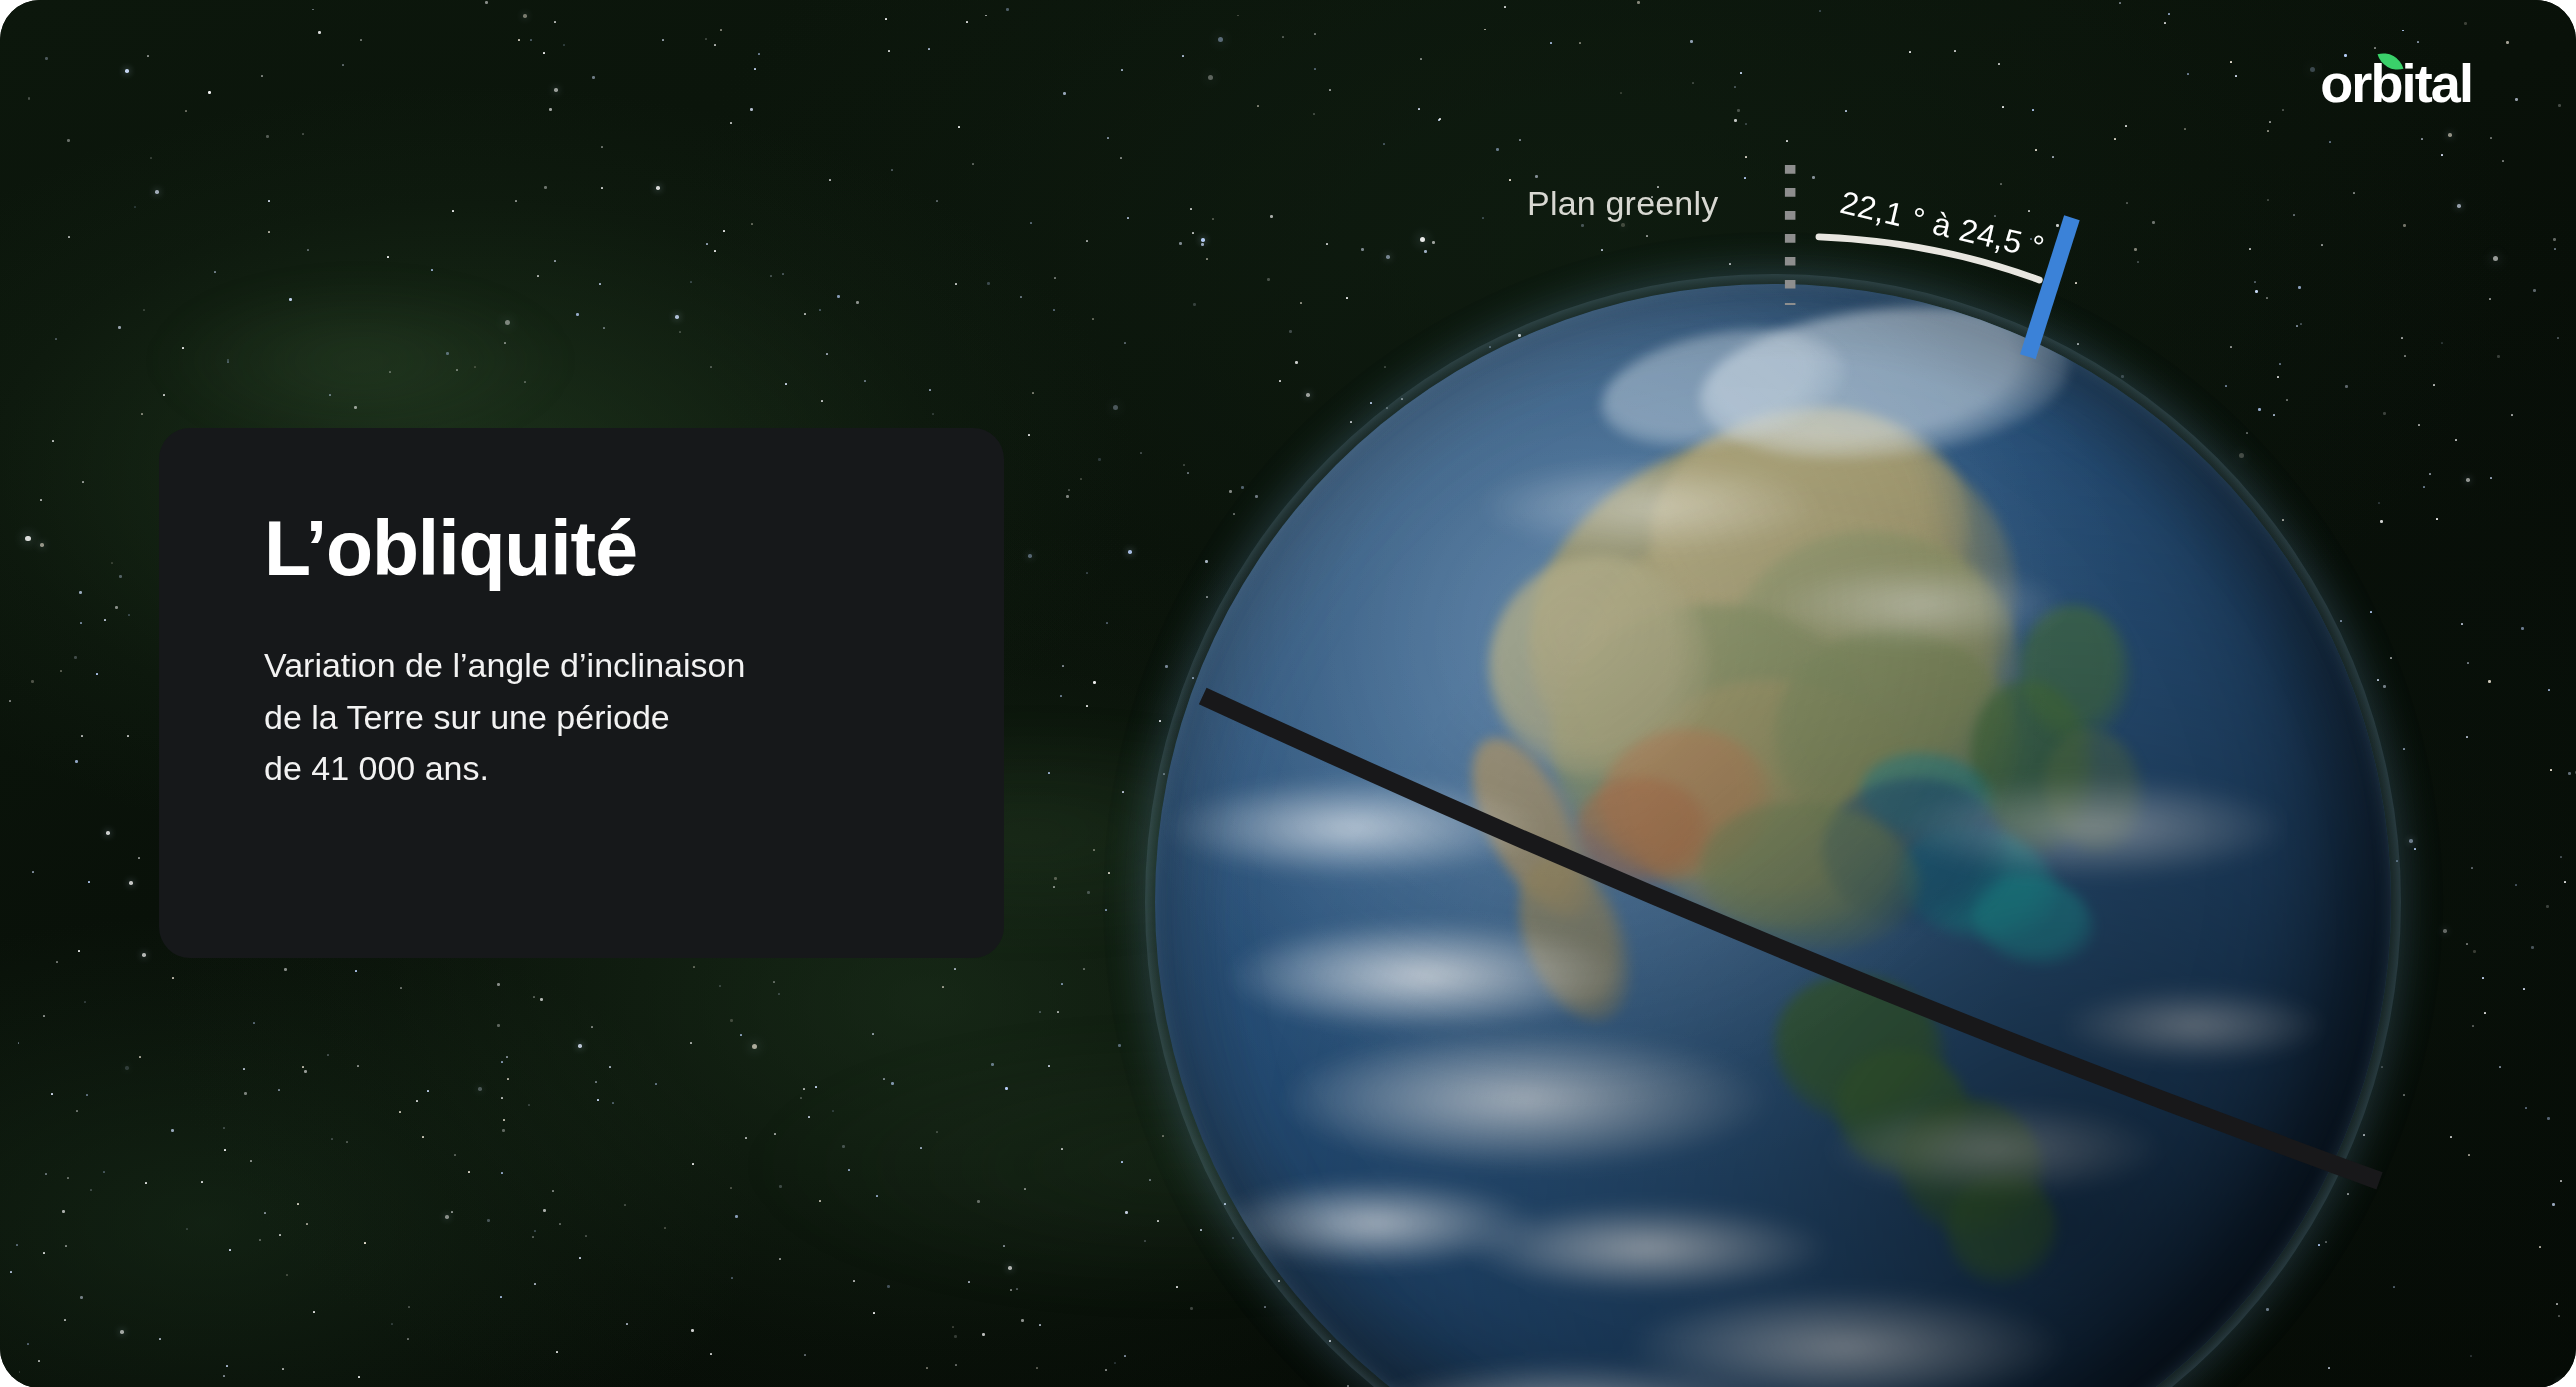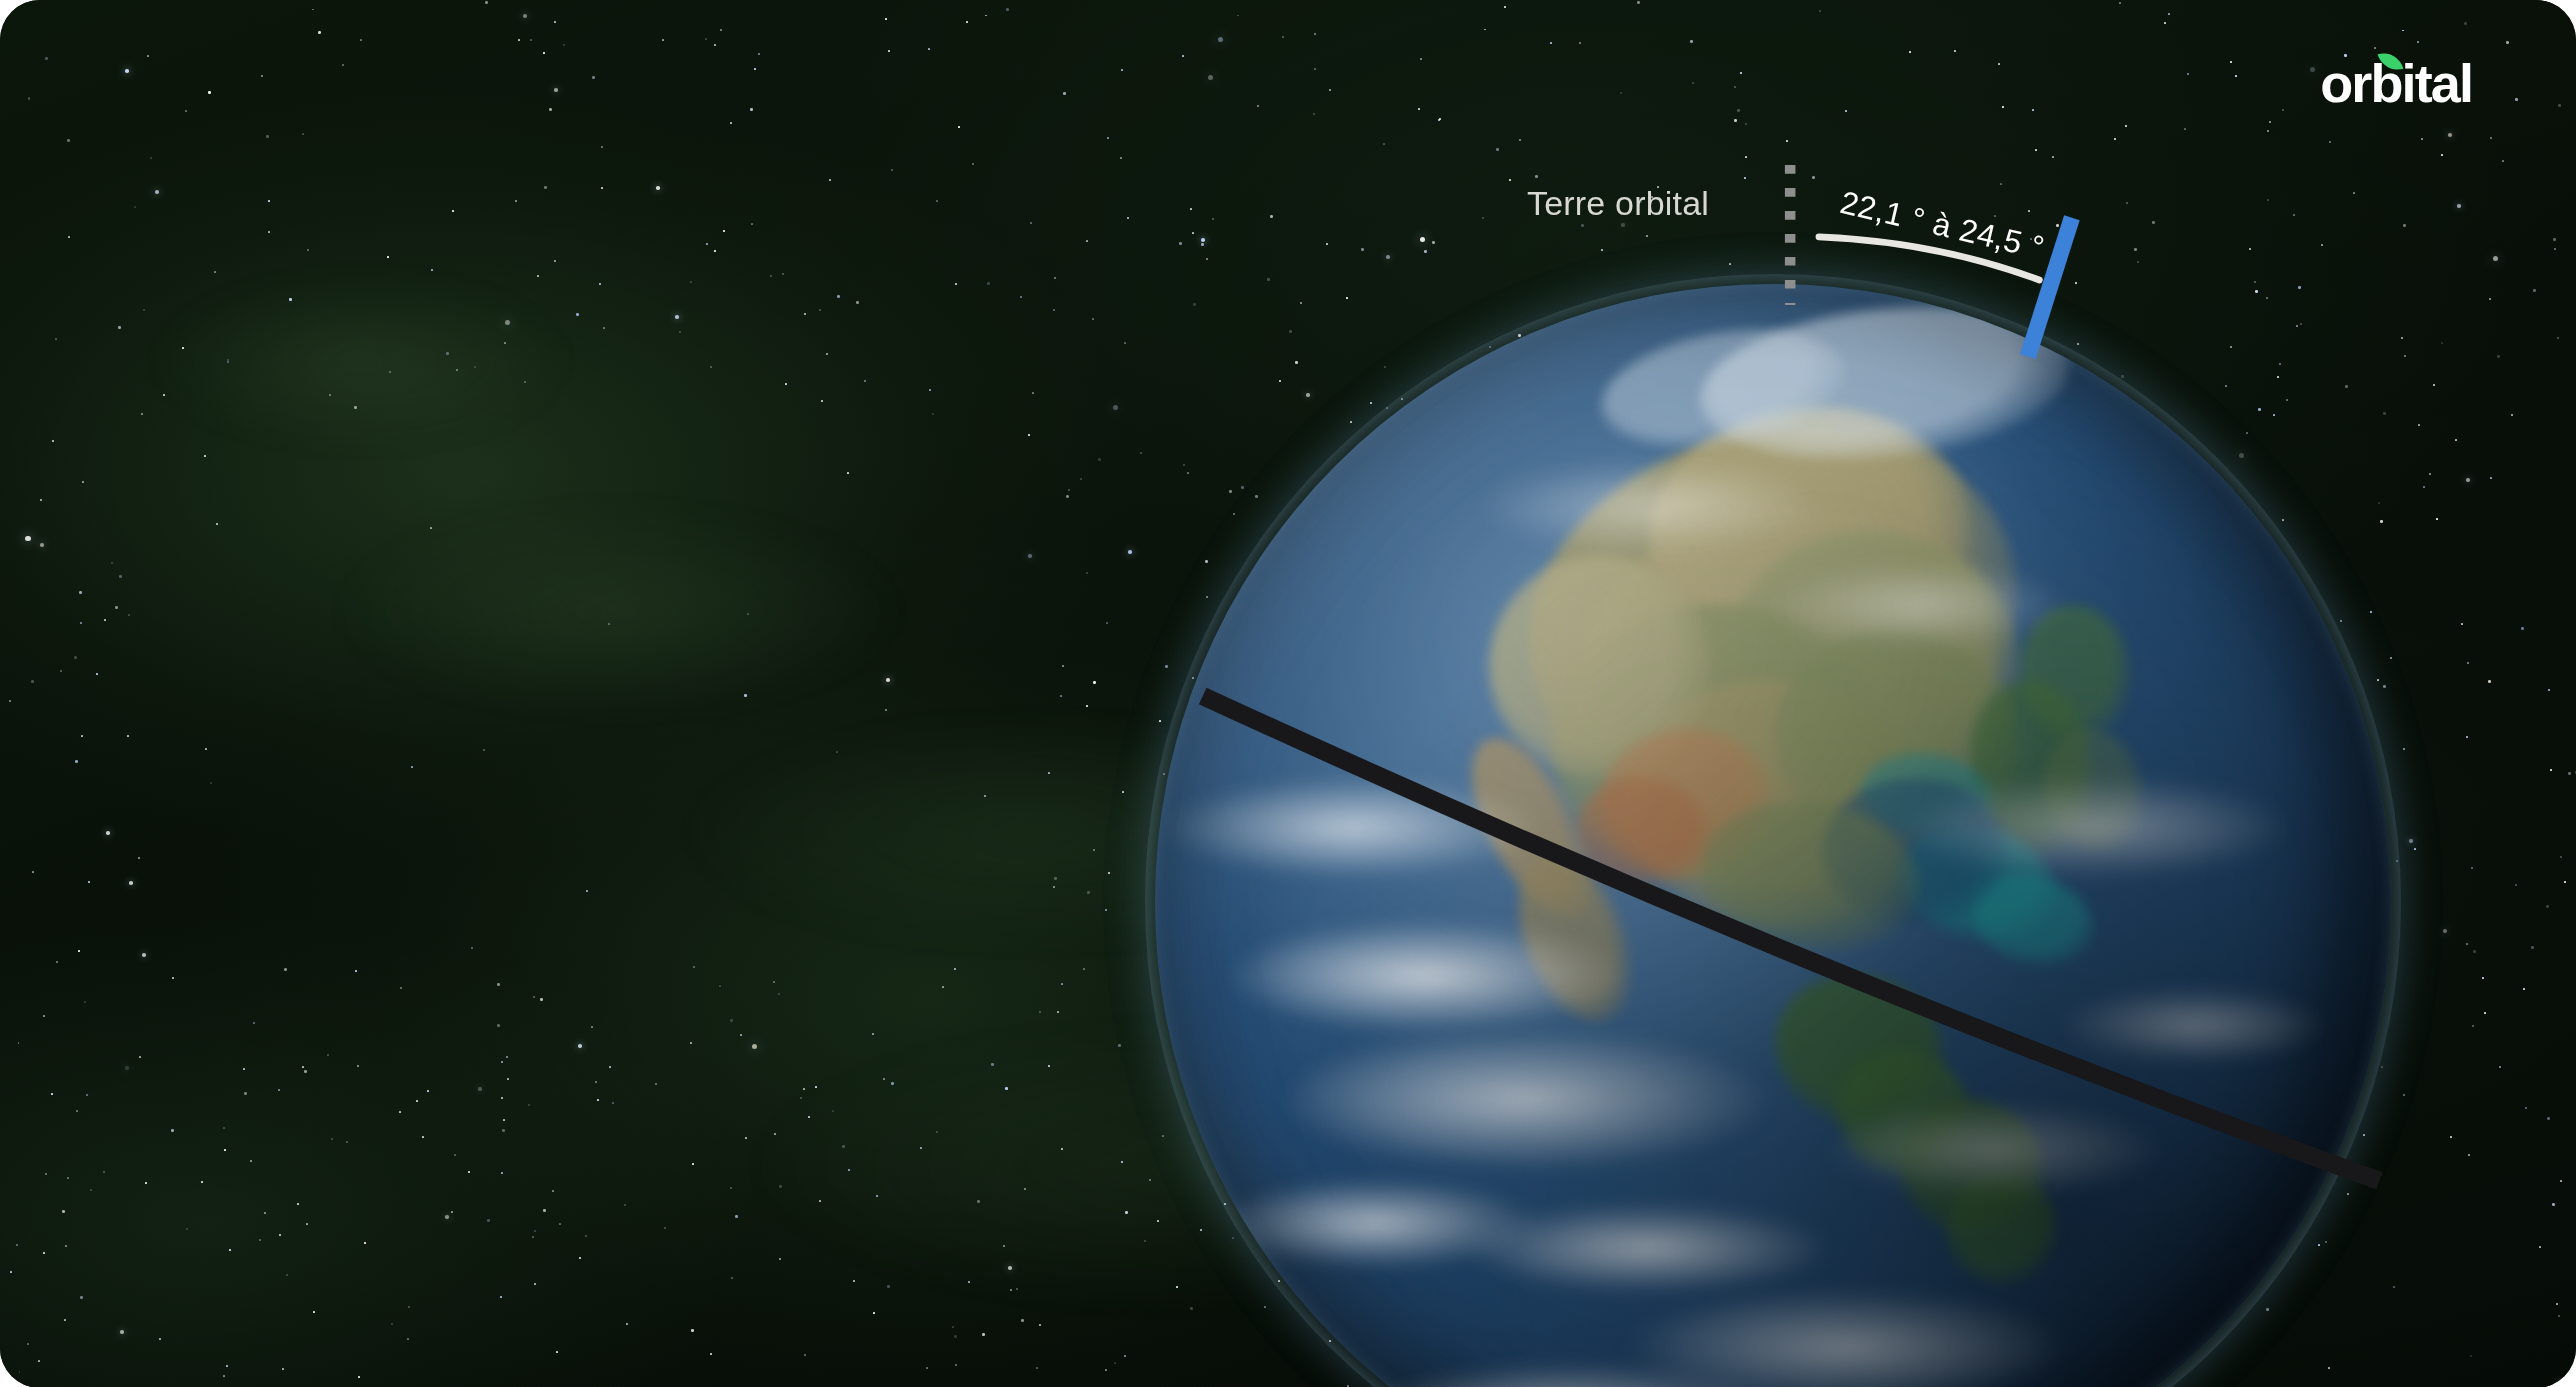--- a/index.html
+++ b/index.html
@@ -840,23 +840,31 @@
 
     <line id="dashLine" x1="1868" y1="172" x2="1868" y2="318" stroke="#8e8e8e" stroke-width="11" stroke-dasharray="9 15" stroke-linecap="butt"></line>
 
     <path id="angleArc" d="M 1898 247 Q 2020 252 2128 292" fill="none" stroke="#e8e6e0" stroke-width="7" stroke-linecap="round"></path>
 
     <line id="axisLine" x1="2162" y1="227" x2="2116" y2="372" stroke="#3b82d8" stroke-width="17" stroke-linecap="butt"></line>
 
     <path id="equatorLine" d="M 1255 726 Q 1870 1010 2483 1232" fill="none" stroke="#18181a" stroke-width="19" stroke-linecap="butt"></path>
   </svg>
 
-  <div class="label-plan">Terre orbital</div>
+  <div class="label-plan">Plan greenly</div>
   <div class="label-angle">22,1 ° à 24,5 °</div>
 
+  <div class="card">
+    <div class="card-inner">
+      <div class="card-title">L’obliquité</div>
+      <div class="card-body">Variation de l’angle d’inclinaison
+de la Terre sur une période
+de 41 000 ans.</div>
+    </div>
+  </div>
 
   <div class="logo">
     <div class="logo-text">orbital</div>
     <div class="logo-leaf"></div>
   </div>
 
 </div>
 
 
 </body></html>

